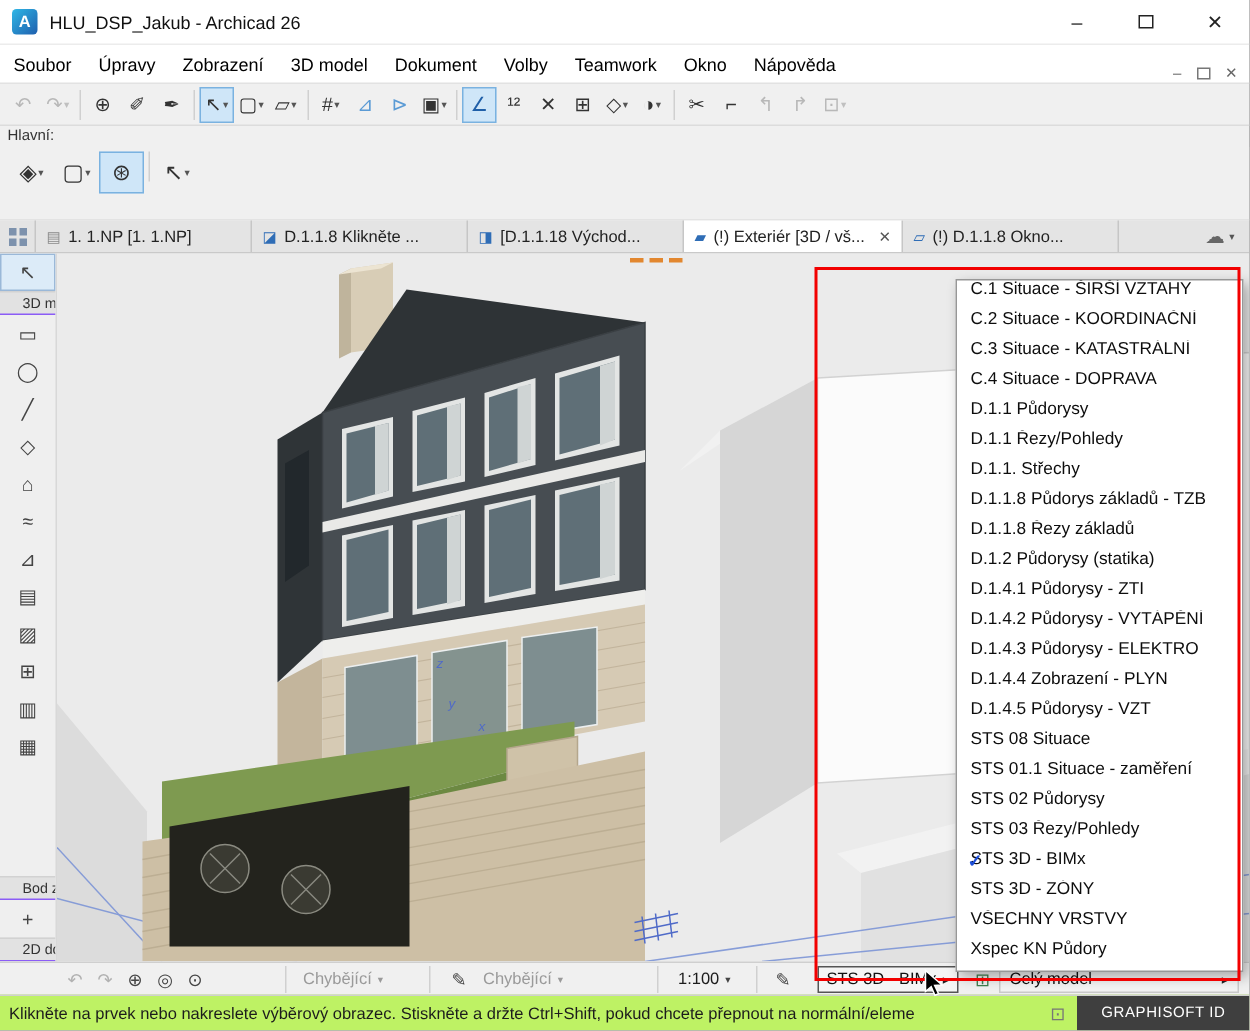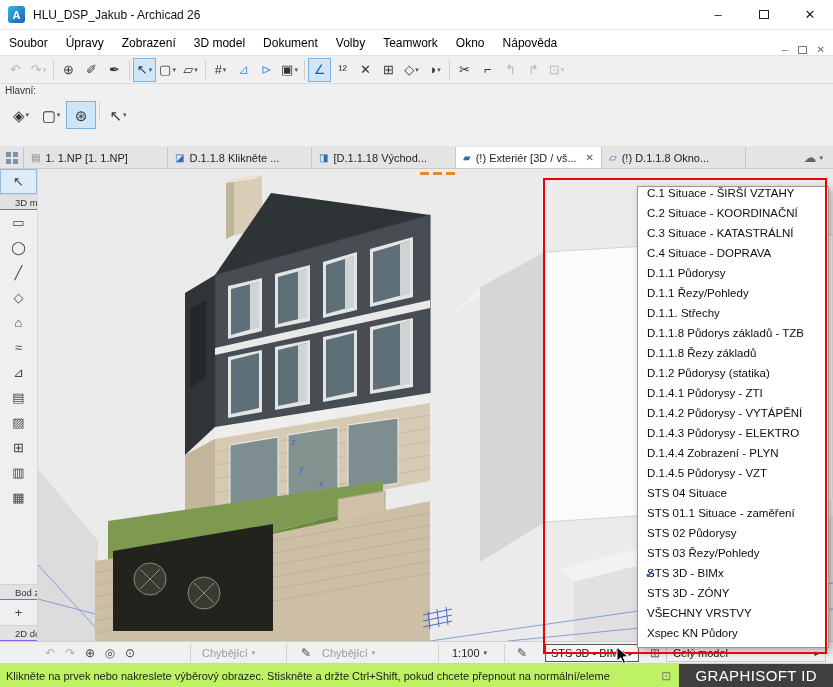--- a/index.html
+++ b/index.html
@@ -69,21 +69,21 @@
 .qlabel.en{color:#1c1c1c}
 .qlabel.en .dd2{color:#444}
 .combo-btn{display:flex;align-items:center;border:1px solid #555;background:#f5f5f5;height:18px;top:2px;padding:0 5px;font-size:11px;color:#111}
 .combo-btn .carrow{margin-left:auto;font-size:9px;color:#222}
 .model-btn{display:flex;align-items:center;height:18px;top:2px;padding:0 6px;font-size:11px;color:#111;border:1px solid #c9c9c9;background:#f3f3f3}
 .model-btn .carrow{margin-left:auto;font-size:9px;color:#222}
 
 .statusbar{position:absolute;top:663px;left:0;width:100%;height:24px;background:#bef264;border-top:1px solid #d0d0d0;display:flex;align-items:center;font-size:11px;color:#1c1c1c;padding-left:6px}
 .status-msg{flex:1;white-space:nowrap;overflow:hidden}
 .status-icon{color:#777;font-size:12px;margin:0 8px;flex:none}
-.brand{height:100%;background:#3f3f3f;color:#fff;display:flex;align-items:center;padding:0 16px;font-size:15px;letter-spacing:.4px;flex:none}
+.brand{height:100%;background:#3f3f3f;color:#fff;display:flex;align-items:center;padding:0 16px;font-size:10px;letter-spacing:.4px;flex:none}
 .cursor{position:absolute;left:616px;top:646px;z-index:50;pointer-events:none}
 
 [data-name="guides-icon"],[data-name="snapref-icon"]{color:#5b9bd5}
 [data-name="esnap-icon"]{color:#1f5fa8}
 [data-name="layers-icon"]{color:#3f7d4e}
 </style>
 </head>
 <body>
 
 <div class="app" data-name="archicad-window">
@@ -445,21 +445,21 @@
       <div class="menu-row" data-name="layer-combination-item">
         <span data-name="layer-combination-label">D.1.4.3 Půdorysy - ELEKTRO</span>
       </div>
       <div class="menu-row" data-name="layer-combination-item">
         <span data-name="layer-combination-label">D.1.4.4 Zobrazení - PLYN</span>
       </div>
       <div class="menu-row" data-name="layer-combination-item">
         <span data-name="layer-combination-label">D.1.4.5 Půdorysy - VZT</span>
       </div>
       <div class="menu-row" data-name="layer-combination-item">
-        <span data-name="layer-combination-label">STS 04 Situace</span>
+        <span data-name="layer-combination-label">STS 08 Situace</span>
       </div>
       <div class="menu-row" data-name="layer-combination-item">
         <span data-name="layer-combination-label">STS 01.1 Situace - zaměření</span>
       </div>
       <div class="menu-row" data-name="layer-combination-item">
         <span data-name="layer-combination-label">STS 02 Půdorysy</span>
       </div>
       <div class="menu-row" data-name="layer-combination-item">
         <span data-name="layer-combination-label">STS 03 Řezy/Pohledy</span>
       </div>

